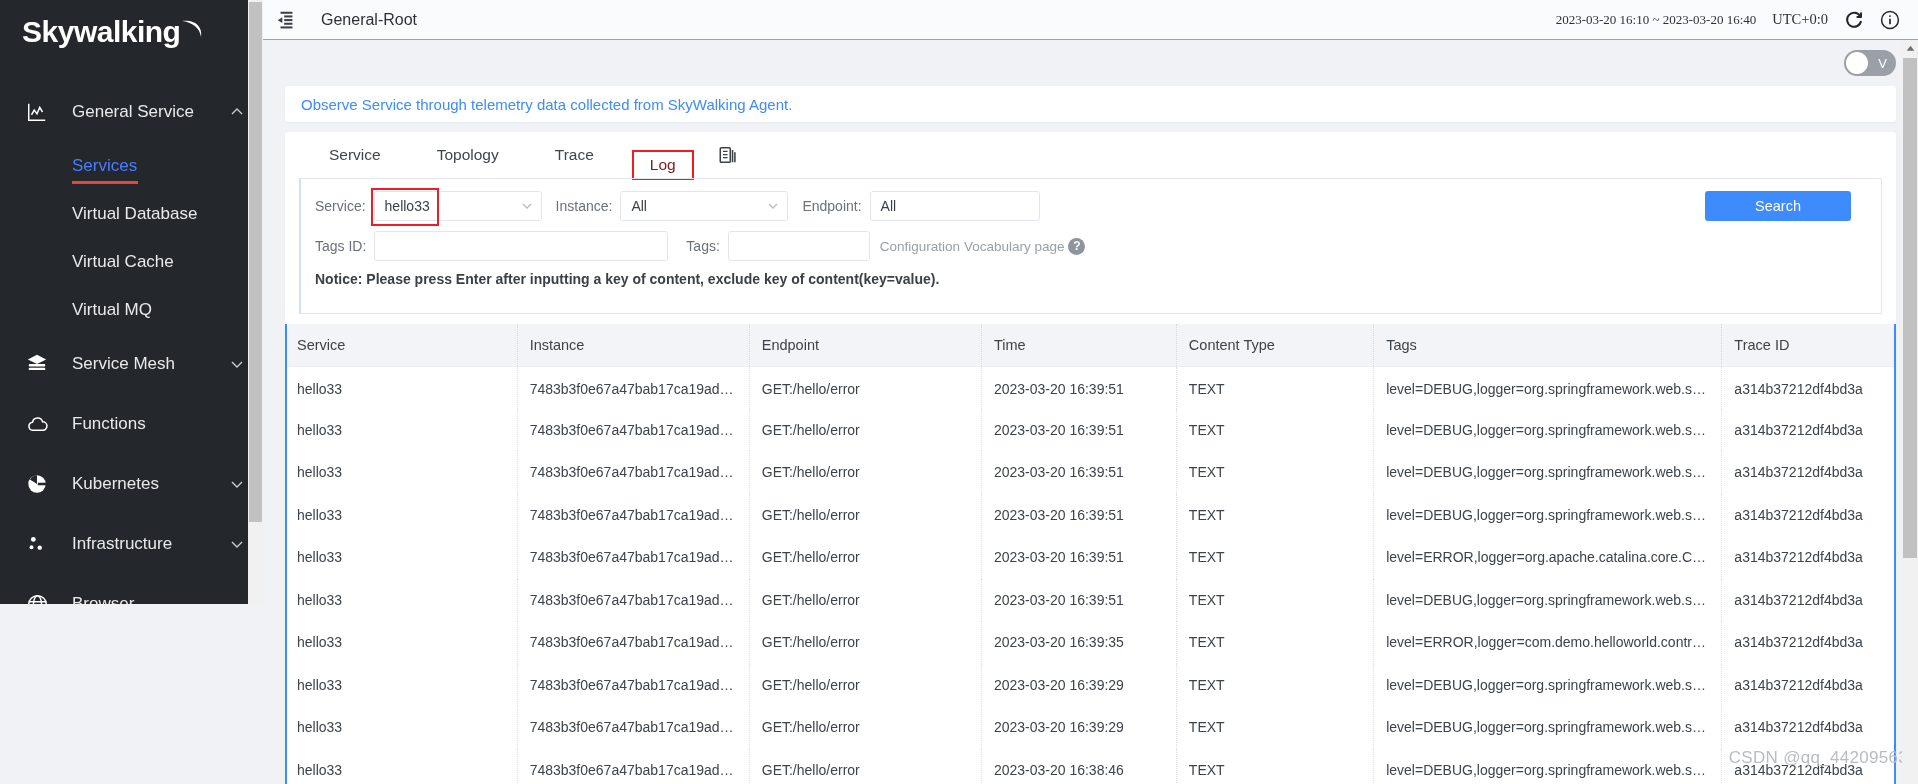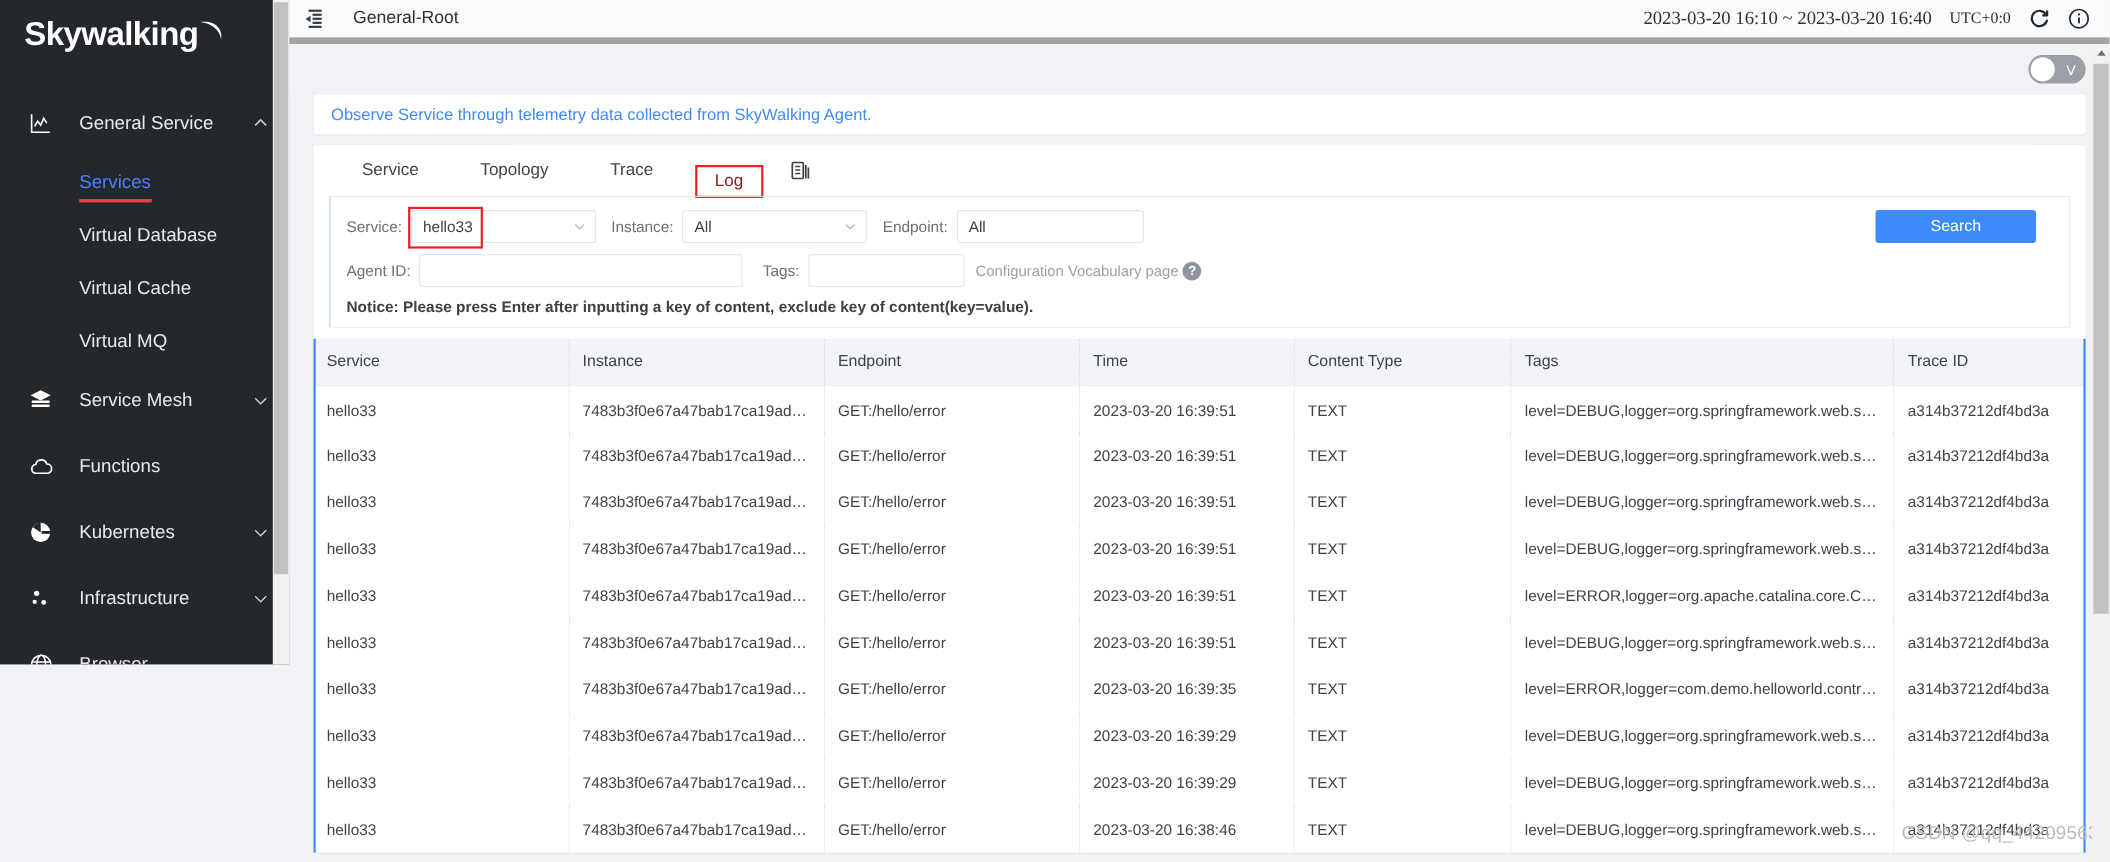--- a/index.html
+++ b/index.html
@@ -76,30 +76,30 @@
   
   .main {
     flex: 1 1 auto; height: 784px; position: relative;
     background: #f0f2f5;
     display: flex; flex-direction: column;
     overflow: hidden;
   }
   .topbar {
     height: 40px; background: #fafbfc;
     display: flex; align-items: center;
-    border-bottom: 6px solid #a3a3a3;
+    border-bottom: 1px solid #a3a3a3;
     padding-left: 12px; padding-right: 18px;
     flex: 0 0 40px;
   }
   .fold-icon { width: 26px; height: 26px; color: #3a3f45; display:flex; align-items:center;
      justify-content:center; margin-left: -2px; cursor: pointer; }
   .fold-icon svg { display:block; }
   .crumb { margin-left: 22px; font-size: 16px; color: #2c3138; }
   .topbar-right { margin-left: auto; display: flex; align-items: center; gap: 16px; }
-  .time-range { font-size: 17px; color: #2c3138; font-family: "Liberation Serif", serif; }
+  .time-range { font-size: 13px; color: #2c3138; font-family: "Liberation Serif", serif; }
   .utc { font-size: 14.5px; color: #2c3138; font-family: "Liberation Serif", serif; }
   .tb-icon { width: 20px; height: 20px; color: #2c3138; cursor: pointer; }
   .tb-icon svg { display:block; }
 
   .subbar {
     height: 46px; flex: 0 0 46px; display: flex; align-items: center;
     justify-content: flex-end; padding-right: 22px; background: #f0f2f5;
   }
   .toggle {
     width: 52px; height: 26px; border-radius: 13px; background: #9aa0a6;
@@ -142,21 +142,21 @@
     border: 2px solid #ee1c25; padding: 5px 16px; margin-left: 10px; margin-right: 8px;
   }
   .tab-copy-icon { width: 20px; height: 22px; color: #3c4147; margin-left: 16px; cursor: pointer; }
   .tab-copy-icon svg { display:block; }
 
   
   .searchbox {
     margin: 0 14px 0 14px;
     border: 1px solid #e3e7ed; border-left: 2px solid #cfe0f7;
     border-radius: 1px;
-    padding: 12px 14px 10px 14px;
+    padding: 12px 14px 26px 14px;
     position: relative;
   }
   .form-row { display: flex; align-items: center; margin-bottom: 10px; }
   .fld-label { font-size: 14px; color: #6b7178; margin-right: 8px; white-space: nowrap; }
   .select, .input {
     height: 30px; border: 1px solid #e2e6eb; border-radius: 3px;
     background: #fff; display: flex; align-items: center;
     padding: 0 10px; font-size: 14px; color: #3a4047;
     position: relative;
   }
@@ -507,21 +507,21 @@
                     </svg>
                 </span>
               </div>
               <span class="fld-label" style="margin-left:14px">Endpoint:</span>
               <div class="input inp-endpoint">
                 <span>All</span>
               </div>
             </div>
 
             <div class="form-row">
-              <span class="fld-label">Agent ID:</span>
+              <span class="fld-label">Tags ID:</span>
               <div class="input inp-trace">
                 <span></span>
               </div>
               <span class="fld-label" style="margin-left:18px">Tags:</span>
               <div class="input inp-tags">
                 <span></span>
               </div>
               <span class="config-link">Configuration Vocabulary page</span>
               <span class="help-icon">?</span>
             </div>

